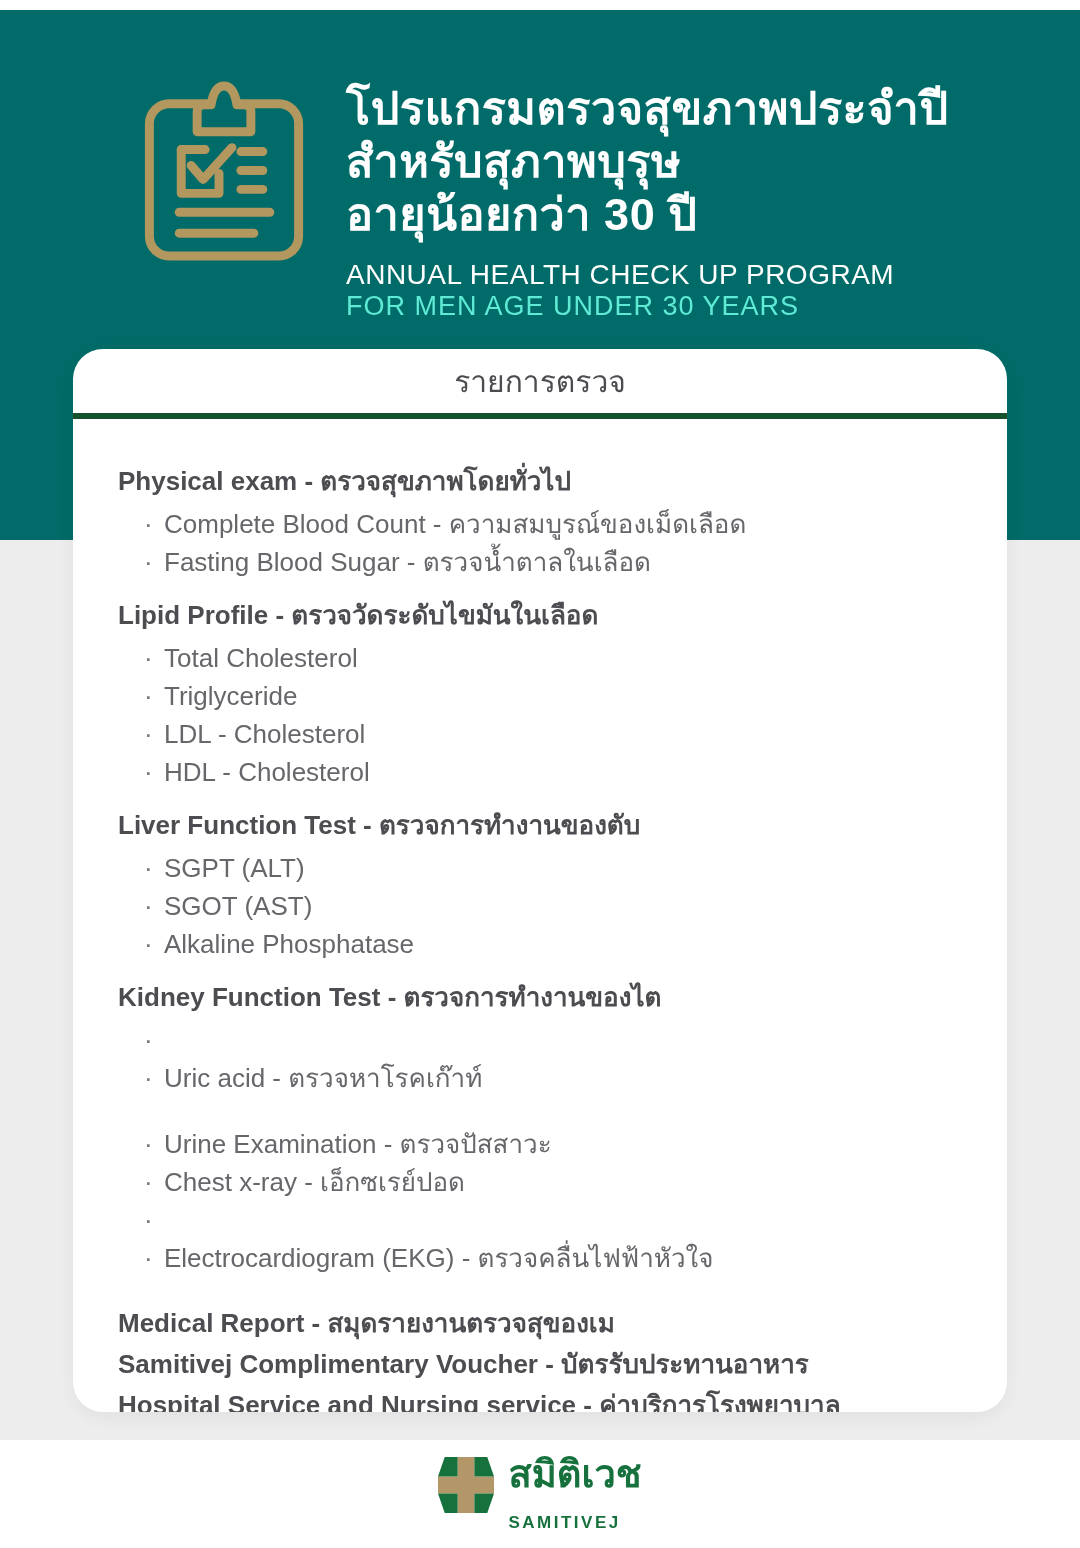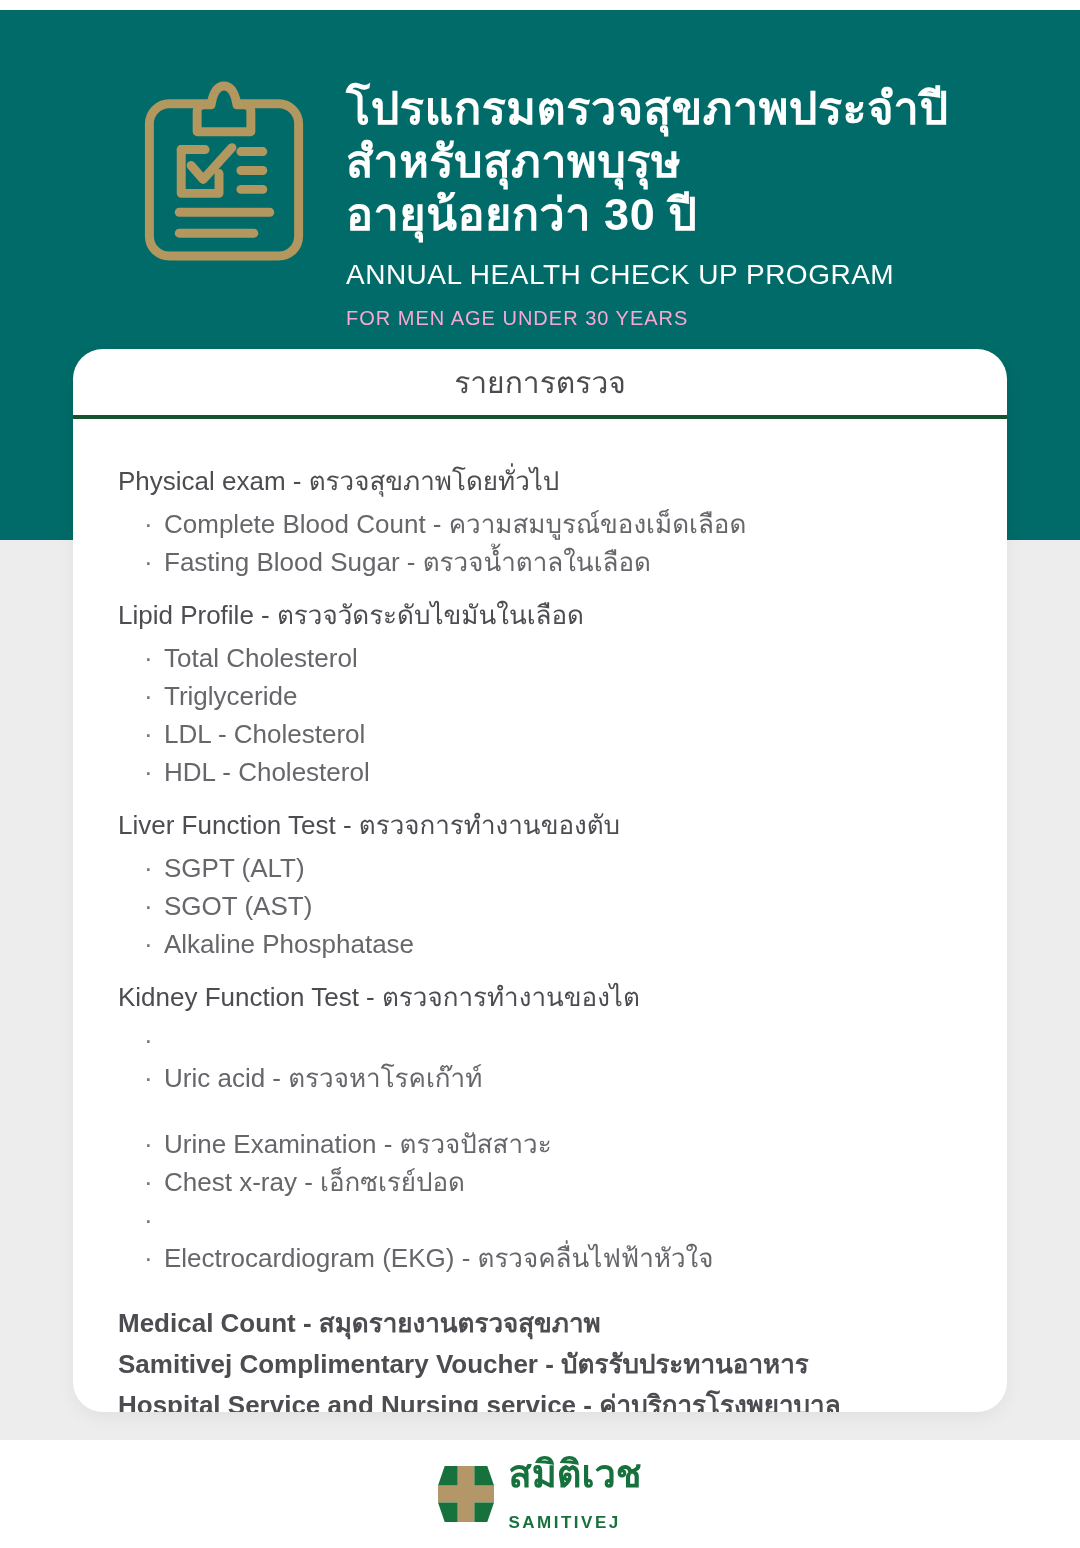--- a/index.html
+++ b/index.html
@@ -10,56 +10,56 @@
   }
   .page { position:relative; width:1080px; height:1548px; }
 
   
   .hero { position:absolute; top:10px; left:0; width:1080px; height:540px; background:#006B68; }
   .hero-inner { position:absolute; top:62px; left:138px; display:flex; }
   .hero-icon { width:172px; height:194px; flex:0 0 auto; }
   .hero-text { margin-left:36px; padding-top:10px; color:#ffffff; }
   .title-th { font-size:45px; font-weight:bold; line-height:53px; letter-spacing:0.5px; }
   .title-en { font-size:28px; font-weight:normal; letter-spacing:0.5px; margin-top:18px; }
-  .subtitle-en { font-size:20px; font-weight:400; letter-spacing:1px; margin-top:16px; color:#f9a8d4; }
+  .subtitle-en { font-size:27px; font-weight:400; letter-spacing:1px; margin-top:0; color:#5eead4; }
 
   
   .mid { position:absolute; top:540px; left:0; width:1080px; height:900px; background:#EDEDEE; }
 
   
   .card {
     position:absolute; left:73px; top:349px; width:934px; height:1063px;
     background:#ffffff; border-radius:30px; box-shadow:0 6px 18px rgba(0,0,0,0.05);
     overflow:hidden;
   }
   .card-head {
     height:70px; display:flex; align-items:center; justify-content:center;
-    font-size:30px; color:#4B4B50; border-bottom:4px solid #14532d;
+    font-size:30px; color:#4B4B50; border-bottom:6px solid #14532d;
   }
   .card-body { padding:42px 45px 0 45px; }
 
   .section { margin-bottom:10px; }
   .section-heading {
-    font-size:26px; font-weight:normal; color:#4C4C51;
+    font-size:26px; font-weight:bold; color:#4C4C51;
     line-height:40px; margin-top:14px; margin-bottom:4px;
   }
   .section:first-child .section-heading { margin-top:0; }
   .section.no-heading { margin-top:28px; }
   .section-heading:empty { display:none; }
   .item { font-size:26px; color:#66666B; line-height:38px; padding-left:26px; display:flex; }
   .bullet { width:20px; flex:0 0 auto; color:#77777b; }
   .footnotes { margin-top:26px; }
   .footline { font-size:26px; font-weight:bold; color:#4C4C51; line-height:41px; }
 
   
   .footer {
     position:absolute; top:1440px; left:0; width:1080px; height:108px;
     background:#ffffff; display:flex; align-items:center; justify-content:center;
   }
-  .logo { display:flex; align-items:center; }
+  .logo { display:flex; }
   .logo-mark { width:56px; height:60px; flex:0 0 auto; }
   .logo-text { margin-left:14px; color:#17713D; }
   .logo-th { font-size:38px; font-weight:bold; line-height:38px; }
   .logo-en { font-size:17px; font-weight:bold; letter-spacing:2.5px; margin-top:20px; }
 </style>
 </head>
 <body>
 
 <div class="page">
 
@@ -203,21 +203,21 @@
     <span class="bullet">·</span>
   </div>
 
   <div class="item">
     <span class="bullet">·</span>
     <span class="item-text">Electrocardiogram (EKG)  - ตรวจคลื่นไฟฟ้าหัวใจ</span>
   </div>
 </div>
   </div>
 <div class="footnotes">
-  <div class="footline">Medical Count - สมุดรายงานตรวจสุขภาพ</div>
+  <div class="footline">Medical Report - สมุดรายงานตรวจสุของเม</div>
 
   <div class="footline">Samitivej Complimentary Voucher - บัตรรับประทานอาหาร</div>
 
   <div class="footline">Hospital Service and Nursing service - ค่าบริการโรงพยาบาล</div>
 </div>
       </div>
   </div>
 
 </div>
 

